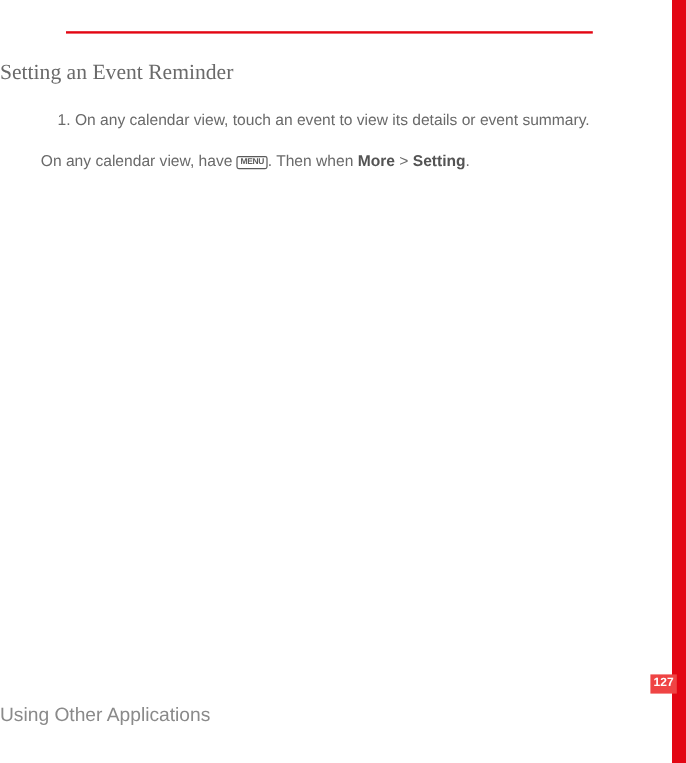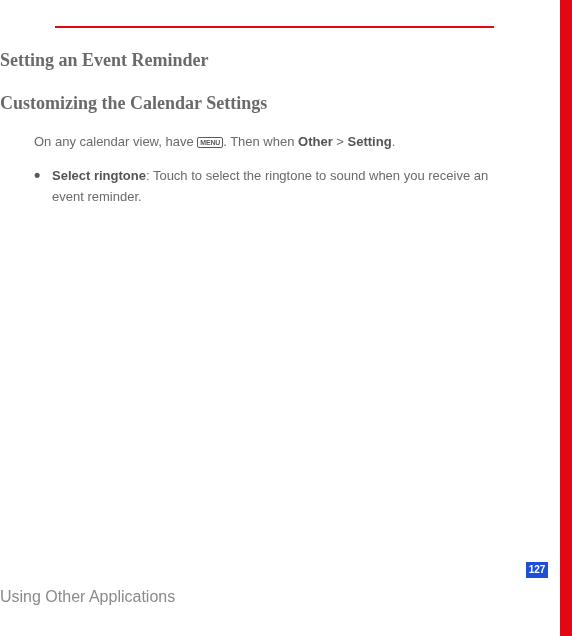--- a/index.html
+++ b/index.html
@@ -19,25 +19,25 @@
     .red-tab {
       position: absolute;
       right: 0;
       top: 0;
       width: 12px;
       height: 636px;
       background: #e30613;
     }
     .page-num {
       position: absolute;
-      right: 24px;
+      right: 8px;
       bottom: 58px;
       width: 22px;
       height: 16px;
-      background: #1d4ed8;
+      background: #ef4444;
       color: #ffffff;
       font-size: 10px;
       font-weight: bold;
       text-align: center;
       line-height: 16px;
     }
     .content {
       padding: 20px 40px 20px 0;
     }
     .intro-line {
@@ -49,21 +49,21 @@
     .hr {
       height: 2px;
       background: #e30613;
       margin: 6px 38px 22px 55px;
     }
     .section-title {
       font-family: "Times New Roman", Times, serif;
       font-size: 18px;
       color: #6a6a6a;
       margin: 0 0 18px 0;
-      font-weight: bold;
+      font-weight: normal;
     }
     .num-item {
       font-size: 13px;
       color: #6a6a6a;
       line-height: 1.65;
       margin: 0 36px 14px 34px;
       padding-left: 32px;
       text-indent: -18px;
     }
     .body-text {
@@ -116,32 +116,29 @@
 
 <div class="page">
   <div class="red-tab"></div>
 
   <div class="content">
 
     <div class="hr"></div>
 
     <h2 class="section-title">Setting an Event Reminder</h2>
 
+    <p class="num-item">1. On any calendar view, touch an event to view its details or event summary.</p>
 
 
 
-    <h2 class="section-title" style="margin-top:22px;">Customizing the Calendar Settings</h2>
 
     <p class="body-text">
-      <span>On any calendar view, have </span><span class="menu-icon">MENU</span><span>. Then when </span><span class="b">Other</span><span> &gt; </span><span class="b">Setting</span><span>.</span>
+      <span>On any calendar view, have </span><span class="menu-icon">MENU</span><span>. Then when </span><span class="b">More</span><span> &gt; </span><span class="b">Setting</span><span>.</span>
     </p>
 
 
 
-    <p class="bullet-item">
-      <span class="b">Select ringtone</span><span>: Touch to select the ringtone to sound when you receive an event reminder.</span>
-    </p>
 
   </div>
 
   <div class="footer">Using Other Applications</div>
   <div class="page-num">127</div>
 </div>
 
 </body></html>

